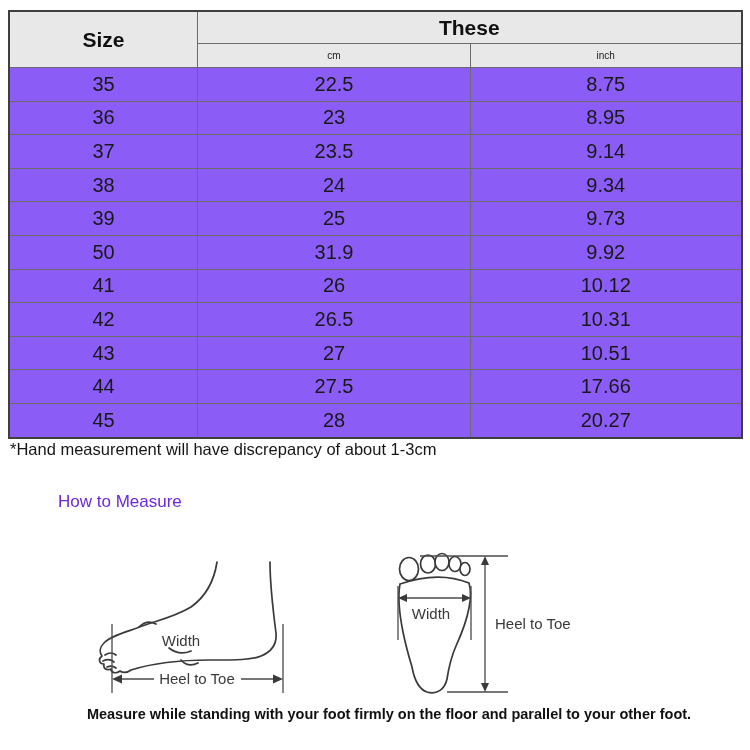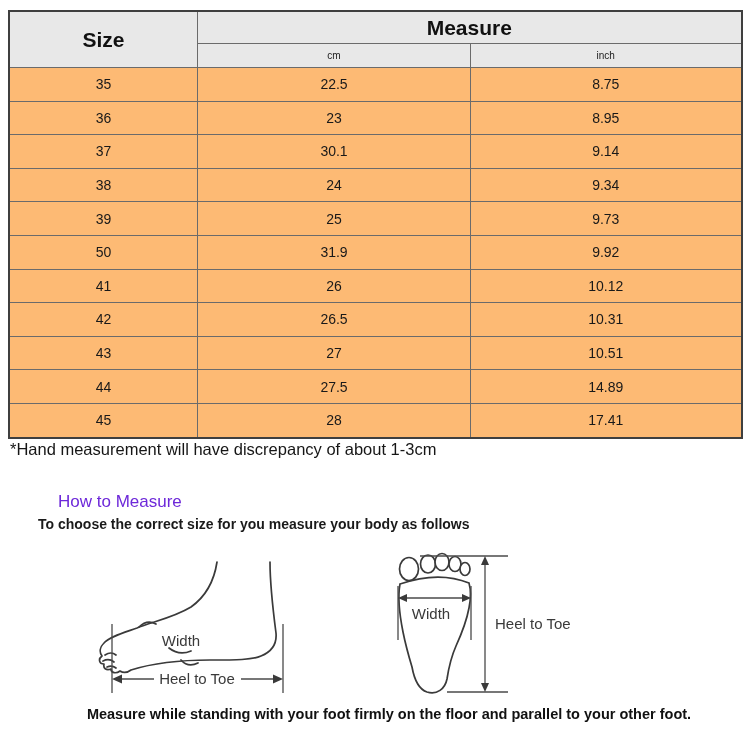--- a/index.html
+++ b/index.html
@@ -26,21 +26,21 @@
     border: 1px solid #6b6b6b;
     text-align: center;
     vertical-align: middle;
     padding: 0;
   }
   table.size-table { border: 2px solid #3f3f3f; }
   table.size-table thead th { background: #e8e8e8; }
   th.size-h { width: 187px; font-size: 21px; font-weight: bold; color: #111; }
   th.len-h  { height: 31px; font-size: 21px; font-weight: bold; color: #111; }
   th.sub-h  { height: 23px; font-size: 10px; font-weight: normal; color: #222; }
-  td.cell   { height: 32.6px; font-size: 14px; color: #191919; background: #fdba74; }
+  td.cell   { height: 32.6px; font-size: 20px; color: #191919; background: #8b5cf6; }
   col.c-cm   { width: 273px; }
   col.c-inch { width: 271px; }
 
   
   .notes {
     position: absolute;
     left: 10px;
     top: 437px;
     font-size: 16.5px;
     line-height: 25px;
@@ -100,41 +100,41 @@
 
   <table class="size-table">
     <colgroup>
       <col class="c-size">
         <col class="c-cm">
         <col class="c-inch">
     </colgroup>
     <thead>
       <tr>
         <th rowspan="2" class="size-h">Size</th>
-        <th colspan="2" class="len-h">Measure</th>
+        <th colspan="2" class="len-h">These</th>
       </tr>
       <tr>
         <th class="sub-h">cm</th>
         <th class="sub-h">inch</th>
       </tr>
     </thead>
     <tbody>
       <tr>
         <td class="cell">35</td>
         <td class="cell">22.5</td>
         <td class="cell">8.75</td>
       </tr>
       <tr>
         <td class="cell">36</td>
         <td class="cell">23</td>
         <td class="cell">8.95</td>
       </tr>
       <tr>
         <td class="cell">37</td>
-        <td class="cell">30.1</td>
+        <td class="cell">23.5</td>
         <td class="cell">9.14</td>
       </tr>
       <tr>
         <td class="cell">38</td>
         <td class="cell">24</td>
         <td class="cell">9.34</td>
       </tr>
       <tr>
         <td class="cell">39</td>
         <td class="cell">25</td>
@@ -156,36 +156,35 @@
         <td class="cell">10.31</td>
       </tr>
       <tr>
         <td class="cell">43</td>
         <td class="cell">27</td>
         <td class="cell">10.51</td>
       </tr>
       <tr>
         <td class="cell">44</td>
         <td class="cell">27.5</td>
-        <td class="cell">14.89</td>
+        <td class="cell">17.66</td>
       </tr>
       <tr>
         <td class="cell">45</td>
         <td class="cell">28</td>
-        <td class="cell">17.41</td>
+        <td class="cell">20.27</td>
       </tr>
     </tbody>
   </table>
 
   <div class="notes">
     <div>*Hand measurement will have discrepancy of about 1-3cm</div>
   </div>
 
   <div class="htm-title">How to Measure</div>
-  <div class="htm-sub">To choose the correct size for you measure your body as follows</div>
 
   <div class="diagrams">
 
     <svg width="200" height="152" viewBox="0 0 200 152">
       <g>
         <path class="d-stroke" d="M122,10 C119,30 110,45 96,55 C78,66 56,70 42,76 C28,81 14,85 9,91 C5,95 4,100 7,104 C3,107 4,112 9,112 C8,116 11,119 16,117 C16,121 21,122 25,119 C28,121 32,121 36,118 C55,112 85,108 115,108 C140,108 158,108 166,104 C176,100 182,92 181,81 C178,58 175,34 175,10"></path>
         <path class="d-stroke" d="M10,103 q6,-4 11,0"></path>
         <path class="d-stroke" d="M8,109 q6,-3 11,1"></path>
         <path class="d-stroke" d="M12,115 q5,-2 9,1"></path>
         <path class="d-stroke" d="M44,75 q8,-8 17,-3"></path>

